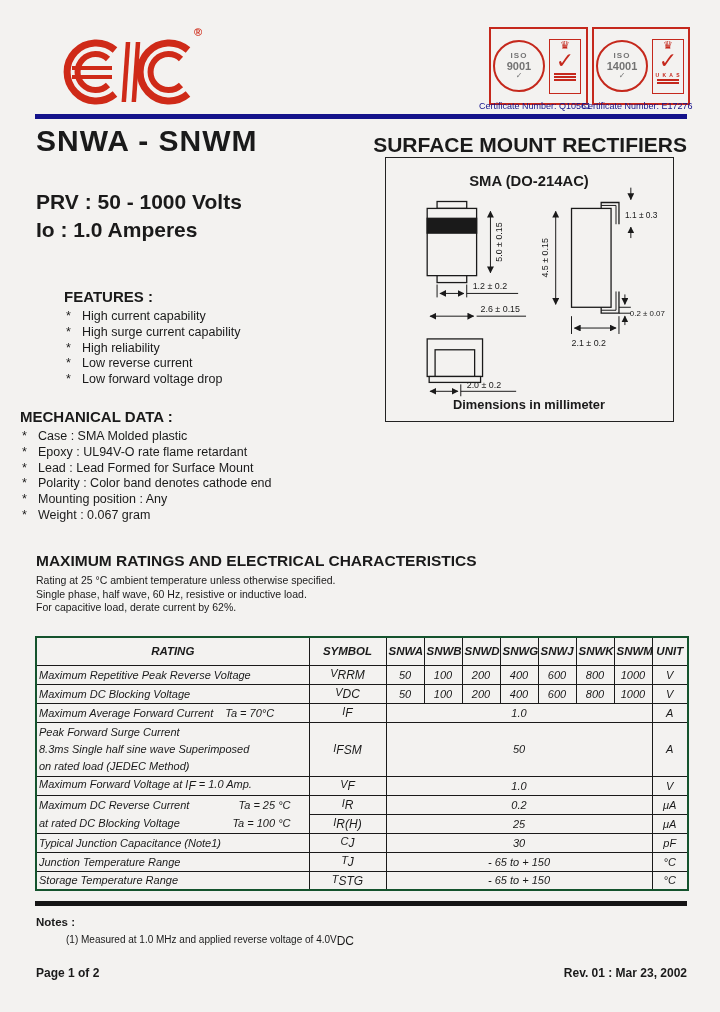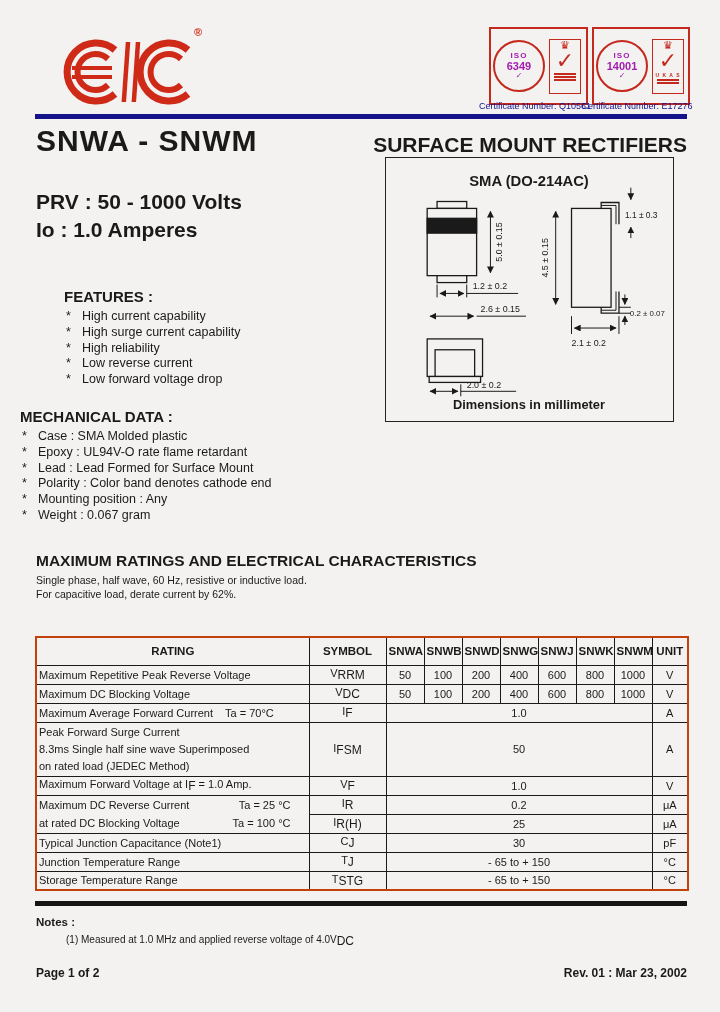--- a/index.html
+++ b/index.html
@@ -4,21 +4,21 @@
 <style>
   html,body{margin:0;padding:0;background:#9a9a9a;}
   .page{position:relative;width:720px;height:1012px;background:#f3f2f0;
         font-family:"Liberation Sans","DejaVu Sans",sans-serif;color:#1a1a1a;overflow:hidden;}
   .abs{position:absolute;}
 
   
   .logo-reg{position:absolute;left:142px;top:-2px;font-size:11px;color:#cf2a18;font-weight:bold;}
   .badge{position:absolute;border:2px solid #c5281c;background:#f3f2f0;display:flex;align-items:center;padding:2px;}
   .seal{border:2px solid #c5281c;border-radius:50%;width:48px;height:48px;display:flex;flex-direction:column;
-        align-items:center;justify-content:center;color:#a21caf;flex:none;}
+        align-items:center;justify-content:center;color:#737373;flex:none;}
   .seal .iso{font-size:8px;font-weight:bold;line-height:8px;letter-spacing:1px;}
   .seal .num{font-size:11px;font-weight:bold;line-height:12px;}
   .seal .chk{font-size:8px;line-height:8px;}
   .ukasbox{position:relative;border:1.5px solid #c5281c;margin-left:4px;width:30px;height:52px;color:#c5281c;
            display:flex;flex-direction:column;align-items:center;justify-content:flex-start;padding-top:1px;}
   .crown{font-size:11px;line-height:10px;color:#c5281c;margin-top:-1px;}
   .bigchk{font-size:22px;line-height:22px;font-weight:bold;color:#c5281c;}
   .ukastxt{font-size:5px;font-weight:bold;letter-spacing:1px;line-height:6px;}
   .micro{width:22px;height:2px;background:#c5281c;margin-top:1px;}
   .cert{position:absolute;font-size:9px;color:#14138b;text-align:center;width:160px;}
@@ -37,21 +37,21 @@
   .li .bullet{width:16px;flex:none;padding-left:2px;}
 
   .pkg-box{position:absolute;left:385px;top:157px;width:287px;height:263px;border:1.5px solid #222;}
   .pkg-box svg{display:block;}
   svg text{font-family:"Liberation Sans","DejaVu Sans",sans-serif;fill:#1a1a1a;}
 
   .ratings-head{position:absolute;left:36px;top:552px;font-size:15.5px;font-weight:bold;}
   .conditions{position:absolute;left:36px;top:574px;font-size:10.5px;line-height:13.5px;}
 
   .ratings-table{position:absolute;left:35px;top:636px;width:652px;border-collapse:collapse;table-layout:fixed;
-                 border:2px solid #c2410c;}
+                 border:2px solid #14532d;font-style:italic;}
   .ratings-table th,.ratings-table td{border:1px solid #1a1a1a;font-size:11px;padding:0 2px;overflow:hidden;}
   .ratings-table th{font-size:11.5px;font-weight:bold;text-align:center;}
   .r-h{height:28px;}
   .r-s{height:19px;}
   .r-l{height:54px;}
   td.rating{text-align:left;}
   td.sym,td.val,td.unit{text-align:center;}
   .sub{font-size:12px;vertical-align:-2px;}
   .flexcell{display:flex;align-items:center;gap:24px;}
   .cond-right{margin-left:auto;margin-right:16px;}
@@ -82,21 +82,21 @@
         <path d="M 136 22 A 29 29 0 1 0 136 66" stroke-width="7"></path>
         <path d="M 129 31 A 18 18 0 1 0 129 57" stroke-width="6"></path>
       </g>
     </svg>
     <span class="logo-reg">®</span>
   </div>
 
   <div class="badge" style="left:489px;top:27px;width:91px;height:70px;">
     <div class="seal">
       <span class="iso">ISO</span>
-      <span class="num">6349</span>
+      <span class="num">9001</span>
       <span class="chk">✓</span>
     </div>
     <div class="ukasbox">
       <span class="crown">♛</span>
       <span class="bigchk">✓</span>
       <div class="micro"></div>
       <div class="micro"></div>
       <div class="micro"></div>
     </div>
   </div>
@@ -239,20 +239,21 @@
         <line x1="74" y1="236" x2="130" y2="236"></line>
       </g>
       <text x="80" y="233" font-size="9">2.0 ± 0.2</text>
 
       <text x="143" y="254" text-anchor="middle" font-size="13" font-weight="bold">Dimensions in millimeter</text>
     </svg>
   </div>
 
   <div class="ratings-head">MAXIMUM RATINGS AND ELECTRICAL CHARACTERISTICS</div>
   <div class="conditions">
+    <div>Rating at 25 °C ambient temperature unless otherwise specified.</div>
     <div>Single phase, half wave, 60 Hz, resistive or inductive load.</div>
     <div>For capacitive load, derate current by 62%.</div>
   </div>
 
   <table class="ratings-table">
     <colgroup>
       <col style="width:273px">
         <col style="width:77px">
       <col style="width:38px">
         <col style="width:38px">

